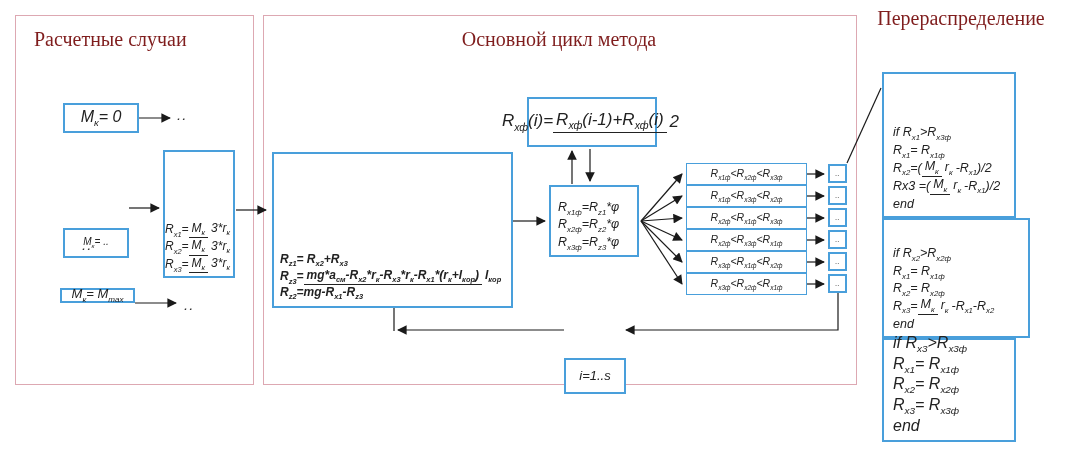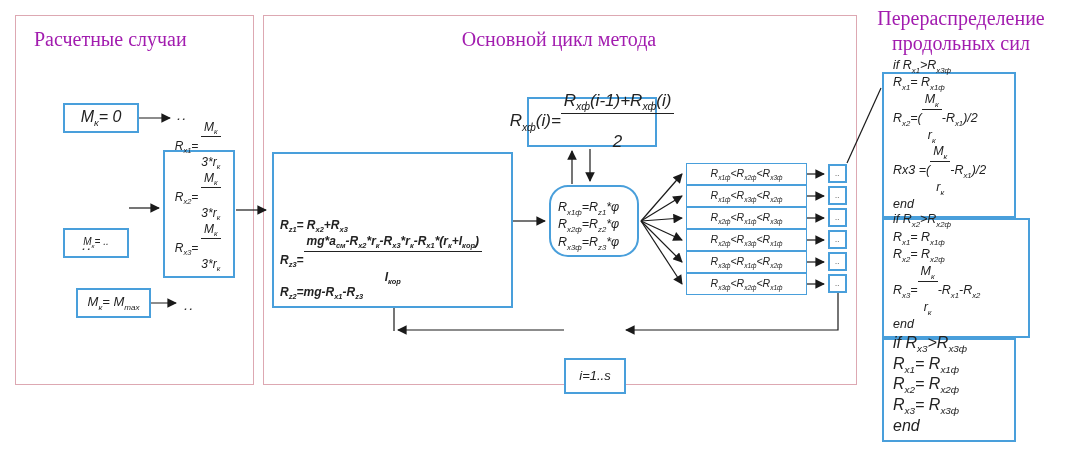--- a/index.html
+++ b/index.html
@@ -1,27 +1,27 @@
 <!DOCTYPE html>
 <html><head>
 <meta charset="utf-8">
 <style>
   html,body{margin:0;padding:0;background:#fff;}
   .canvas{position:relative;width:1069px;height:464px;background:#ffffff;
           font-family:"Liberation Sans",sans-serif;overflow:hidden;}
   .frame{position:absolute;border:1px solid #dda8b2;background:transparent;z-index:0;}
-  .title{position:absolute;font-family:"Liberation Serif",serif;color:#a21caf;font-size:20px;z-index:2;}
+  .title{position:absolute;font-family:"Liberation Serif",serif;color:#7f1d1d;font-size:20px;z-index:2;}
   .bluebox{position:absolute;border:2px solid #499fdb;background:#fff;color:#222;
            font-style:italic;z-index:2;box-sizing:border-box;
            display:flex;flex-direction:column;justify-content:flex-end;}
   .center{align-items:center;justify-content:center;display:flex;}
   .fline{white-space:nowrap;line-height:1.15;}
   sub{font-size:0.62em;font-style:italic;}
-  .frac{display:inline-flex;flex-direction:column;align-items:center;
-        vertical-align:middle;line-height:1.1;text-align:center;gap:19px;}
+  .frac{display:inline-flex;align-items:center;
+        vertical-align:middle;line-height:1.1;text-align:center;}
   .frac .num{border-bottom:1px solid #222;padding:0 3px;}
   .frac .den{padding:0 3px;}
   svg.wires{position:absolute;left:0;top:0;z-index:1;}
   .dots{position:absolute;color:#333;font-size:15px;letter-spacing:1px;z-index:2;font-style:italic;}
 </style>
 </head>
 <body>
 
 <div class="canvas">
 
@@ -84,30 +84,29 @@
     </g>
   </svg>
 
   <div class="frame" style="left:15px;top:15px;width:237px;height:368px;"></div>
   <div class="frame" style="left:263px;top:15px;width:592px;height:368px;"></div>
 
   <div class="title" style="left:34px;top:28px;">Расчетные случаи</div>
   <div class="title" style="left:263px;top:28px;width:592px;text-align:center;">Основной цикл метода</div>
   <div class="title" style="left:858px;top:6px;width:206px;text-align:center;line-height:1.25;">
     <div>Перераспределение</div>
-    <div>продольных сил</div>
   </div>
 
   <div class="bluebox center" style="left:63px;top:103px;width:76px;height:30px;font-size:16px;">
     <span class="fline">M<sub>к</sub>= 0</span>
   </div>
   <div class="bluebox center" style="left:63px;top:193px;width:66px;height:30px;font-size:10px;margin-top:35px;">
     <span class="fline">M<sub>к</sub>= ..</span>
   </div>
-  <div class="bluebox center" style="left:60px;top:288px;width:75px;height:30px;font-size:13px;margin-left:16px;">
+  <div class="bluebox center" style="left:60px;top:288px;width:75px;height:15px;font-size:13px;">
     <span class="fline">M<sub>к</sub>= M<sub>max</sub></span>
   </div>
   <span class="dots" style="left:177px;top:106px;">..</span>
   <span class="dots" style="left:82px;top:236px;">..</span>
   <span class="dots" style="left:184px;top:296px;">..</span>
 
   <div class="bluebox" style="left:163px;top:150px;width:72px;height:128px;font-size:12px;align-items:center;padding:2px 0;">
     <span class="fline">R<sub>х1</sub>=<span class="frac">
           <span class="num">M<sub>к</sub></span>
           <span class="den">3*r<sub>к</sub></span>
@@ -131,21 +130,21 @@
 
   <div class="bluebox" style="left:272px;top:152px;width:241px;height:156px;font-size:12px;padding:4px 6px;font-weight:bold;">
     <span class="fline">R<sub>z1</sub>= R<sub>х2</sub>+R<sub>х3</sub></span>
     <span class="fline">R<sub>z3</sub>=<span class="frac">
           <span class="num">mg*a<sub>см</sub>-R<sub>х2</sub>*r<sub>к</sub>-R<sub>х3</sub>*r<sub>к</sub>-R<sub>х1</sub>*(r<sub>к</sub>+l<sub>кор</sub>)</span>
           <span class="den">l<sub>кор</sub></span>
         </span></span>
     <span class="fline">R<sub>z2</sub>=mg-R<sub>х1</sub>-R<sub>z3</sub></span>
   </div>
 
-  <div class="bluebox" style="left:549px;top:185px;width:90px;height:72px;font-size:12.5px;padding:3px 7px;border-radius:19px;">
+  <div class="bluebox" style="left:549px;top:185px;width:90px;height:72px;font-size:12.5px;padding:3px 7px;">
     <span class="fline">R<sub>х1ф</sub>=R<sub>z1</sub>*φ</span>
     <span class="fline">R<sub>х2ф</sub>=R<sub>z2</sub>*φ</span>
     <span class="fline">R<sub>х3ф</sub>=R<sub>z3</sub>*φ</span>
   </div>
 
   <div class="bluebox center" style="left:686px;top:163px;width:121px;height:22px;font-size:10.5px;border-width:1.5px;">
     <span class="fline">R<sub>х1ф</sub>&lt;R<sub>х2ф</sub>&lt;R<sub>х3ф</sub></span>
     </div>
   <div class="bluebox center" style="left:686px;top:185px;width:121px;height:22px;font-size:10.5px;border-width:1.5px;">
     <span class="fline">R<sub>х1ф</sub>&lt;R<sub>х3ф</sub>&lt;R<sub>х2ф</sub></span>

